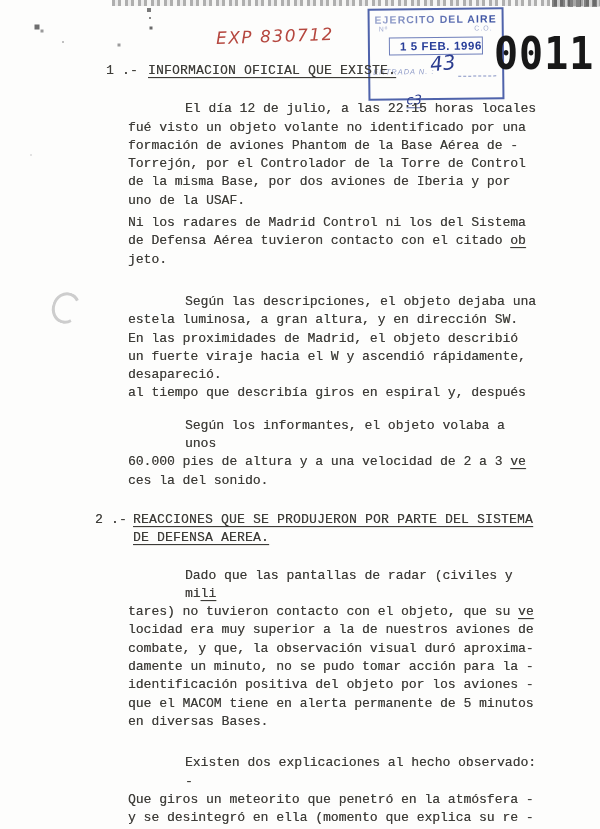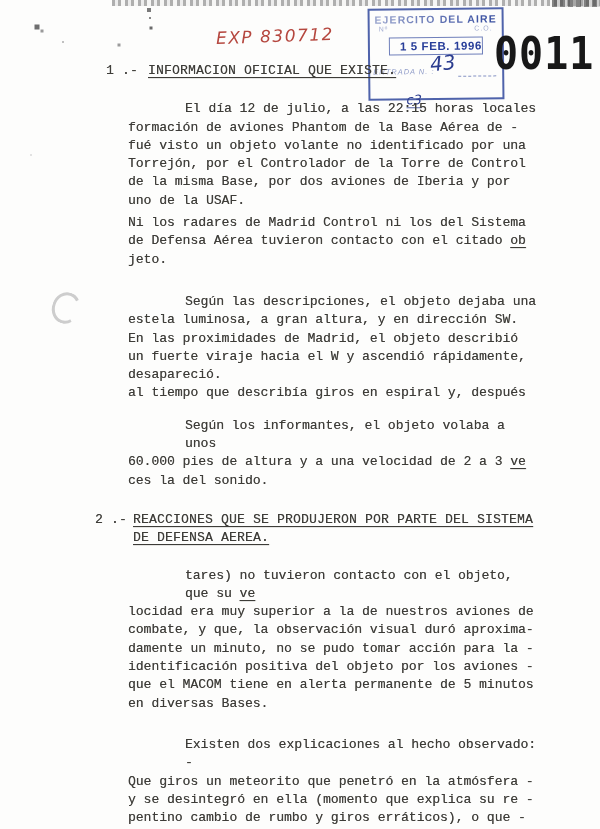--- a/index.html
+++ b/index.html
@@ -137,22 +137,22 @@
 
 <div class="doc">
     <div class="heading b0">
       <span class="hnum">1 .-</span>
       <span>
         <div class="hline">INFORMACION OFICIAL QUE EXISTE.</div>
       </span>
     </div>
     <div class="para indent b1">
       <div class="line">El día 12 de julio, a las 22:15 horas locales</div>
+      <div class="line">fué visto un objeto volante no identificado por una</div>
       <div class="line">formación de aviones Phantom de la Base Aérea de -</div>
-      <div class="line">fué visto un objeto volante no identificado por una</div>
       <div class="line">Torrejón, por el Controlador de la Torre de Control</div>
       <div class="line">de la misma Base, por dos aviones de Iberia y por</div>
       <div class="line">uno de la USAF.</div>
     </div>
     <div class="para b2">
       <div class="line">Ni los radares de Madrid Control ni los del Sistema</div>
       <div class="line">de Defensa Aérea tuvieron contacto con el citado <span class="usplit">ob</span></div>
       <div class="line">jeto.</div>
     </div>
     <div class="para indent b3">
@@ -169,20 +169,21 @@
       <div class="line">ces la del sonido.</div>
     </div>
     <div class="heading h2x b5">
       <span class="hnum">2 .-</span>
       <span>
         <div class="hline">REACCIONES QUE SE PRODUJERON POR PARTE DEL SISTEMA</div>
         <div class="hline">DE DEFENSA AEREA.</div>
       </span>
     </div>
     <div class="para indent b6">
+      <div class="line">Dado que las pantallas de radar (civiles y mi<span class="usplit">li</span></div>
       <div class="line">tares) no tuvieron contacto con el objeto, que su <span class="usplit">ve</span></div>
       <div class="line">locidad era muy superior a la de nuestros aviones de</div>
       <div class="line">combate, y que, la observación visual duró aproxima-</div>
       <div class="line">damente un minuto, no se pudo tomar acción para la -</div>
       <div class="line">identificación positiva del objeto por los aviones -</div>
       <div class="line">que el MACOM tiene en alerta permanente de 5 minutos</div>
       <div class="line">en diversas Bases.</div>
     </div>
     <div class="para indent b7">
       <div class="line">Existen dos explicaciones al hecho observado: -</div>

